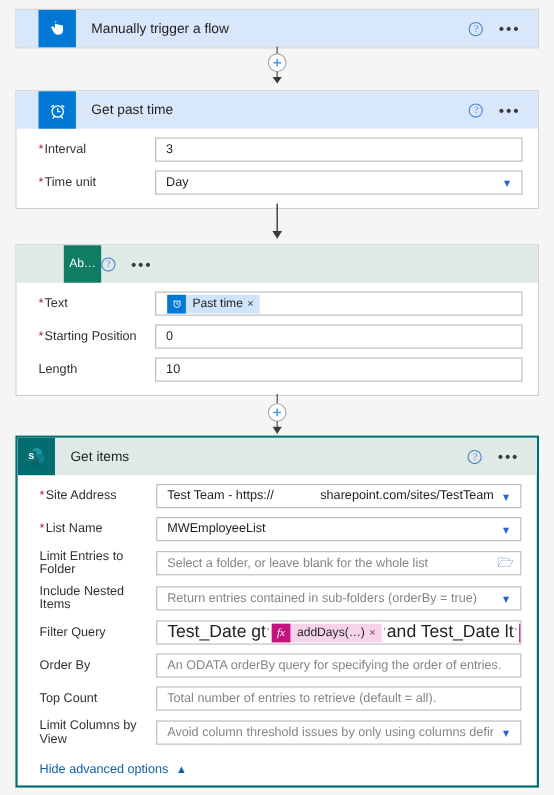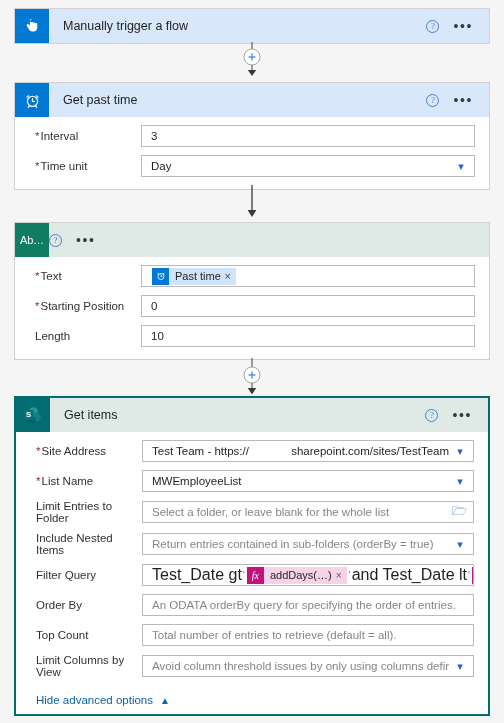--- a/index.html
+++ b/index.html
@@ -20,33 +20,33 @@
     background: #ffffff;
     border: 1px solid #d0d0d0;
   }
   .card.teal { border: 2px solid #036c70; }
 
   .card-header {
     display: flex;
     align-items: stretch;
     height: 34px;
   }
-  .card-header.blue   { background: #d9e7fb; }
+  .card-header.blue   { background: #d9e7fb; padding-left: 20px; }
   .card-header.mint   { background: #dfeae7; }
 
   .icon-tile {
     width: 34px;
     min-width: 34px;
     display: flex;
     align-items: center;
     justify-content: center;
     color: #ffffff;
   }
   .icon-tile.blue  { background: #0078d4; }
-  .icon-tile.green { background: #107c64; font-size: 11px; letter-spacing: -.2px; }
+  .icon-tile.green { background: #107c64; font-size: 11px; letter-spacing: -.2px; margin-left: 43px; }
   .icon-tile.sp    { background: #036c70; }
 
   .card-title {
     flex: 1;
     display: flex;
     align-items: center;
     padding-left: 14px;
     font-size: 12.5px;
     color: #201f1e;
   }

